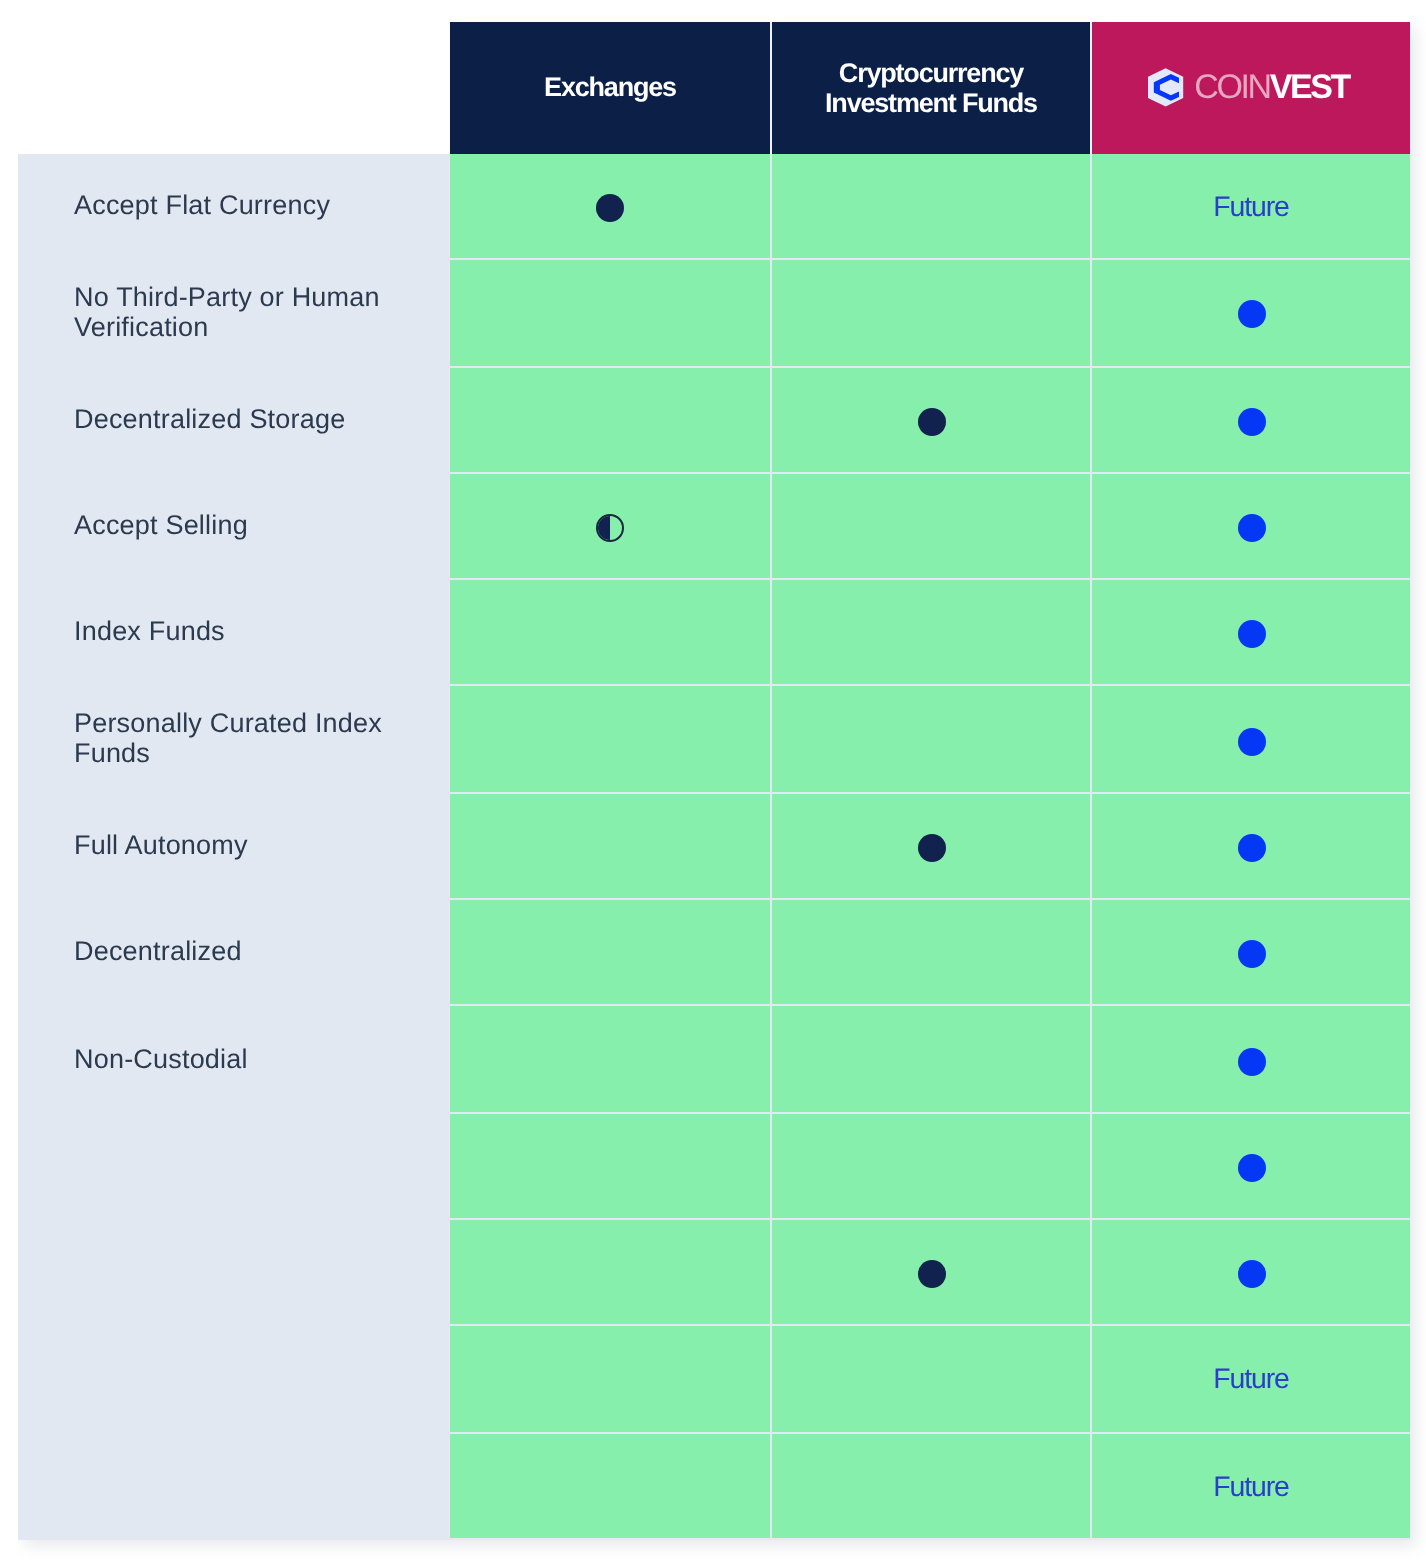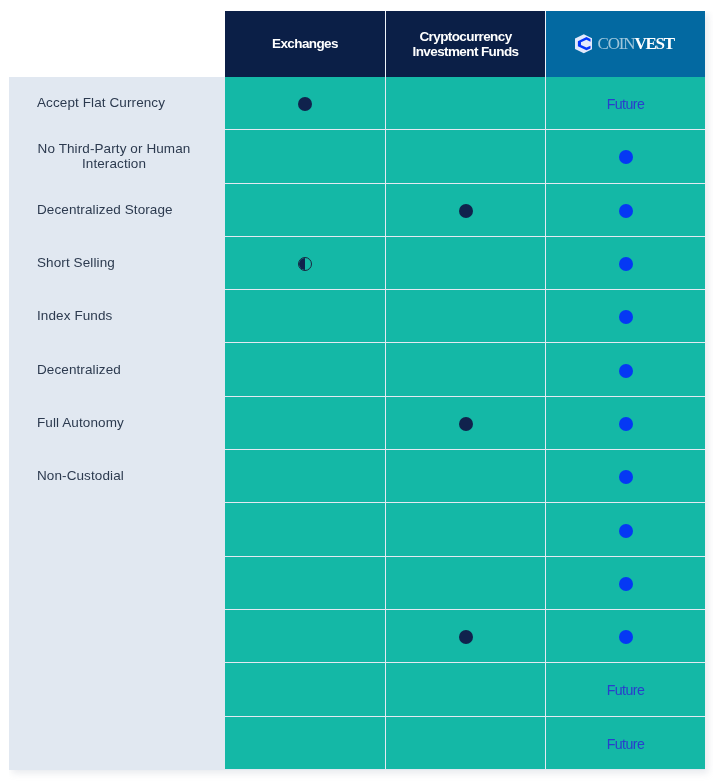--- a/index.html
+++ b/index.html
@@ -28,40 +28,40 @@
     pointer-events:none;
   }
   .headrow { position:absolute; left:0; top:0; width:480px; height:66px; display:flex; }
   .hcell {
     width:160px; height:66px; box-sizing:border-box;
     display:flex; align-items:center; justify-content:center;
     background:#0b1f47; color:#ffffff;
     font-size:13.5px; font-weight:700; line-height:15.4px; text-align:center;
     letter-spacing:-0.6px;
   }
-  .hcell.brand { background:#0369a1;font-family:Liberation Serif, serif; }
+  .hcell.brand { background:#be185d; }
   .hcell + .hcell { border-left:1.6px solid #eef2f8; }
 
   .body { position:absolute; left:0; top:66px; width:480px; height:693px; }
   .row { position:relative; height:53.3px; display:flex; }
   .cell {
     width:160px; height:53.3px; box-sizing:border-box;
     display:flex; align-items:center; justify-content:center;
-    background:#14b8a6;
+    background:#86efac;
     border-bottom:1px solid #e3e9f2;
     padding-top:2px;
   }
   .cell + .cell { border-left:1px solid #e3e9f2; }
 
   
   .slist { position:absolute; left:9px; top:76.3px; width:216px; }
   .srow {
     height:53.3px; box-sizing:border-box;
     display:flex; align-items:center;
-    padding-left:28px; padding-right:34px;text-align:center;
+    padding-left:28px; padding-right:34px;
   }
   .slabel {
     font-size:13.5px; line-height:15.6px; color:#2c3a4f; letter-spacing:0.1px;
     max-width:166px;
   }
 
   
   .dot { width:14px; height:14px; border-radius:50%; background:#10224d; }
   .dot.blue { background:#0538f4; }
   .half {
@@ -211,34 +211,37 @@
             <span class="future">Future</span>
           </div>
         </div>
       </div>
   </div>
   <div class="slist">
       <div class="srow">
         <span class="slabel">Accept Flat Currency</span>
       </div>
       <div class="srow">
-        <span class="slabel">No Third-Party or Human Interaction</span>
+        <span class="slabel">No Third-Party or Human Verification</span>
       </div>
       <div class="srow">
         <span class="slabel">Decentralized Storage</span>
       </div>
       <div class="srow">
-        <span class="slabel">Short Selling</span>
+        <span class="slabel">Accept Selling</span>
       </div>
       <div class="srow">
         <span class="slabel">Index Funds</span>
       </div>
       <div class="srow">
+        <span class="slabel">Personally Curated Index Funds</span>
+      </div>
+      <div class="srow">
+        <span class="slabel">Full Autonomy</span>
+      </div>
+      <div class="srow">
         <span class="slabel">Decentralized</span>
-      </div>
-      <div class="srow">
-        <span class="slabel">Full Autonomy</span>
       </div>
       <div class="srow">
         <span class="slabel">Non-Custodial</span>
       </div>
     </div>
 </div>
 
 </body></html>

